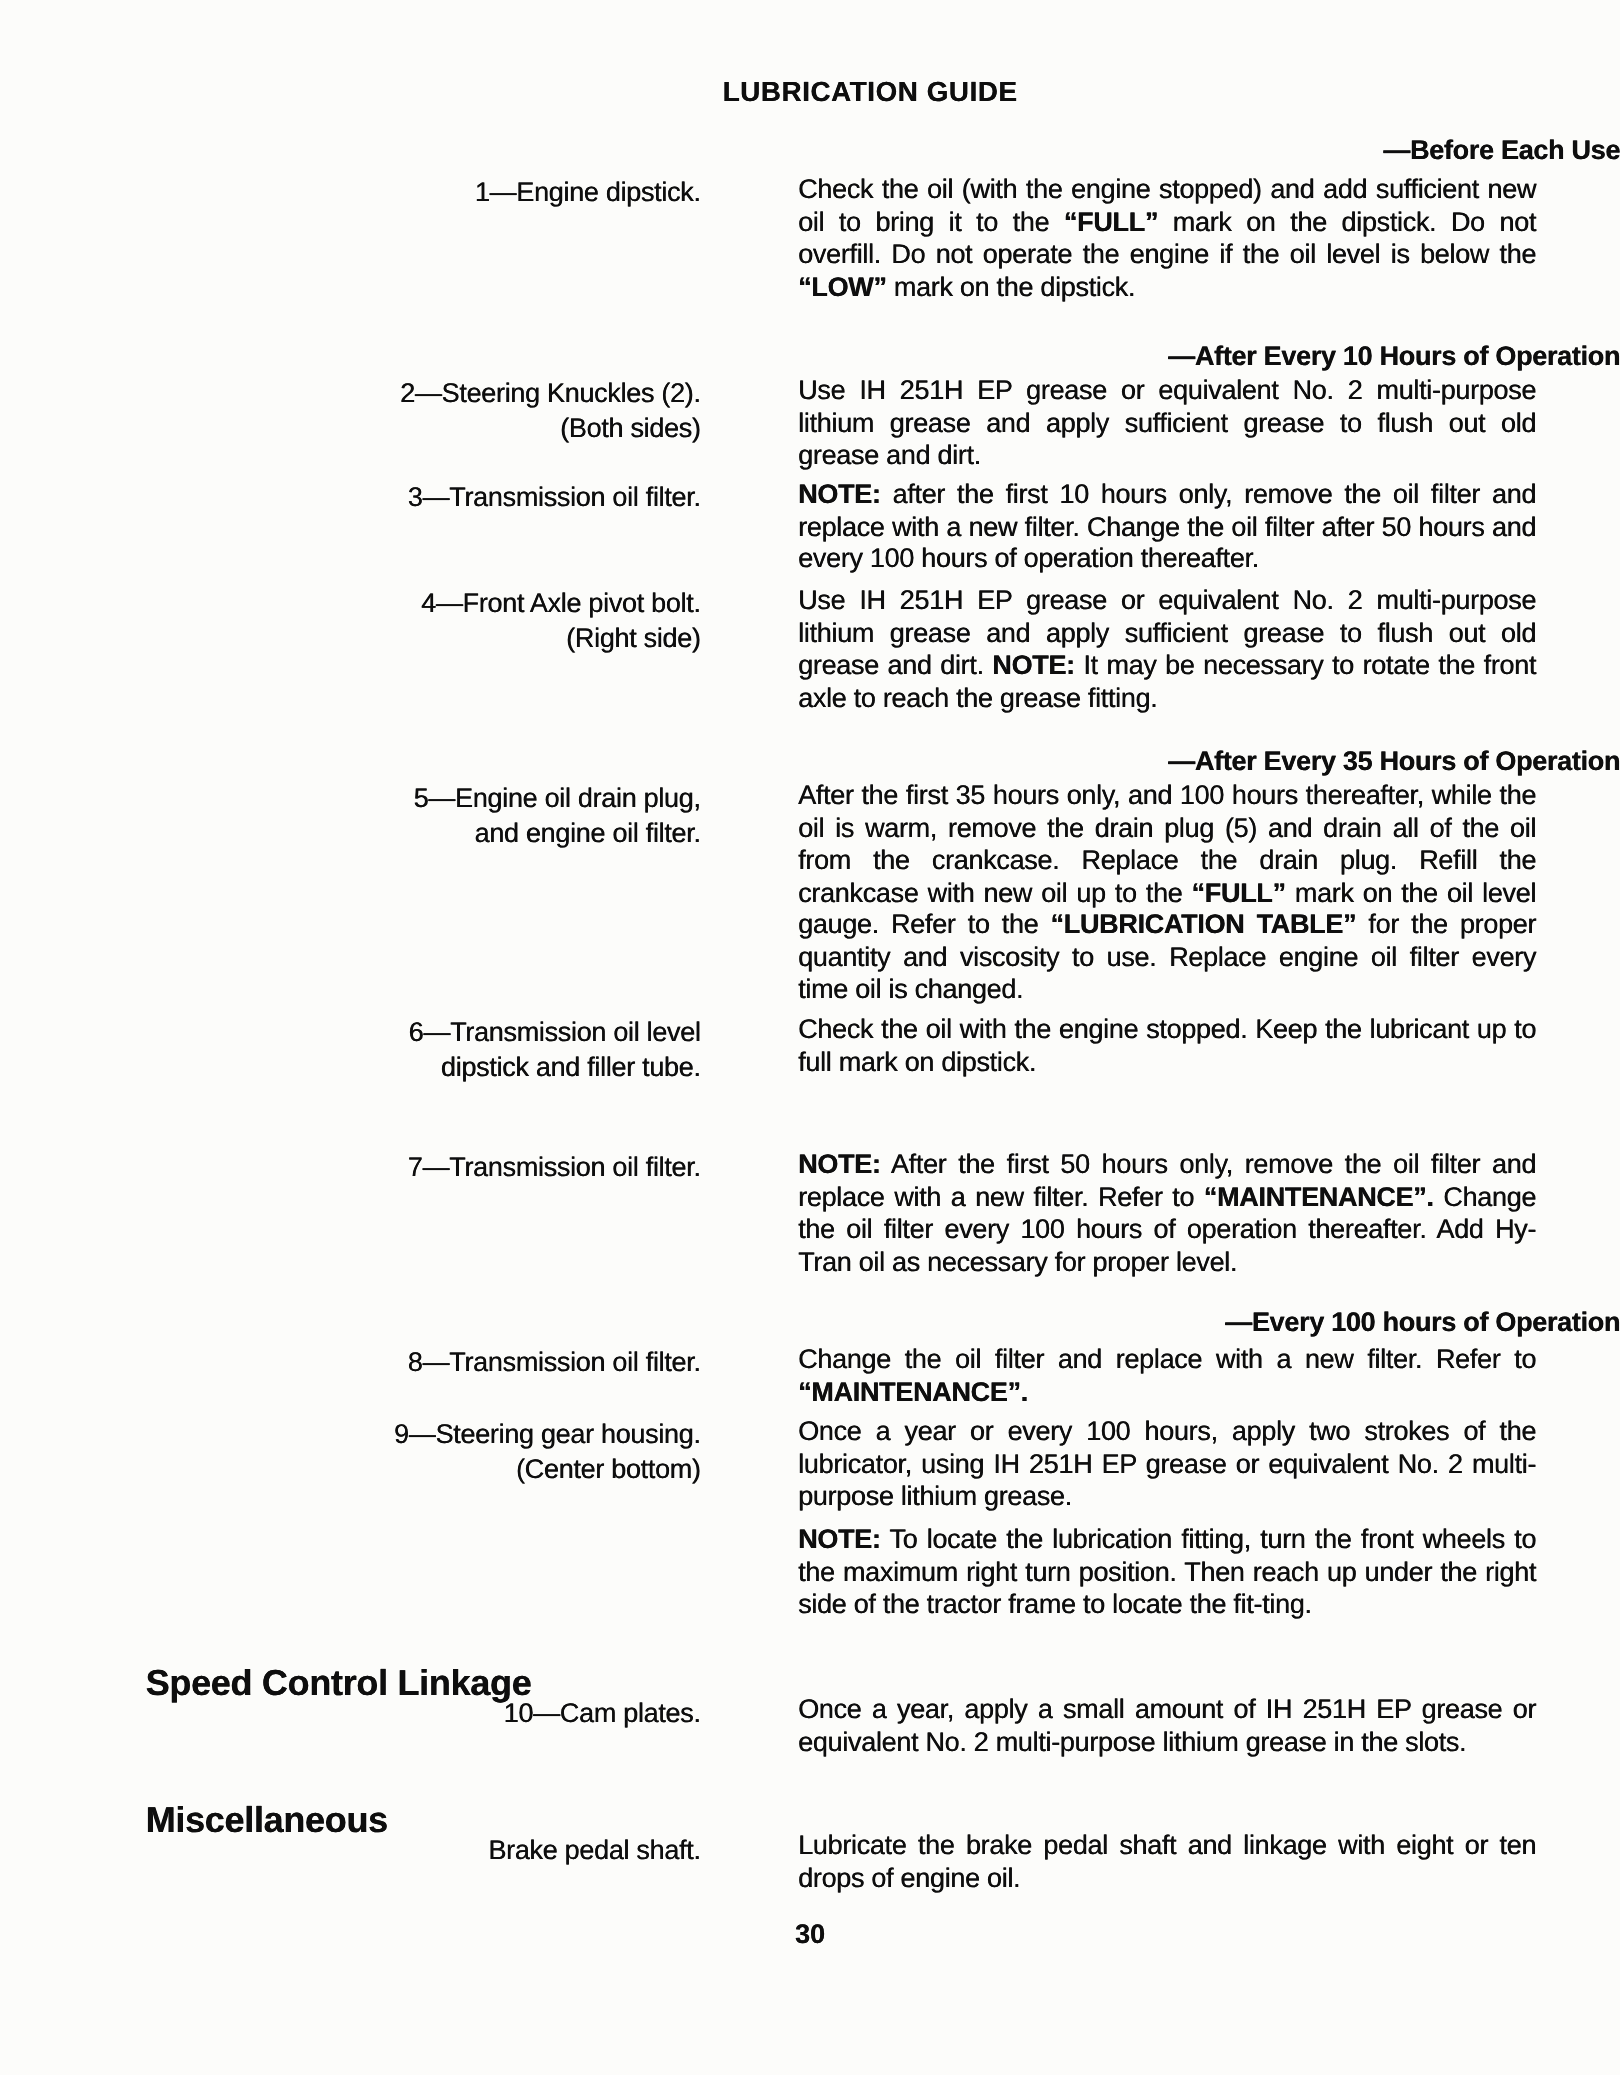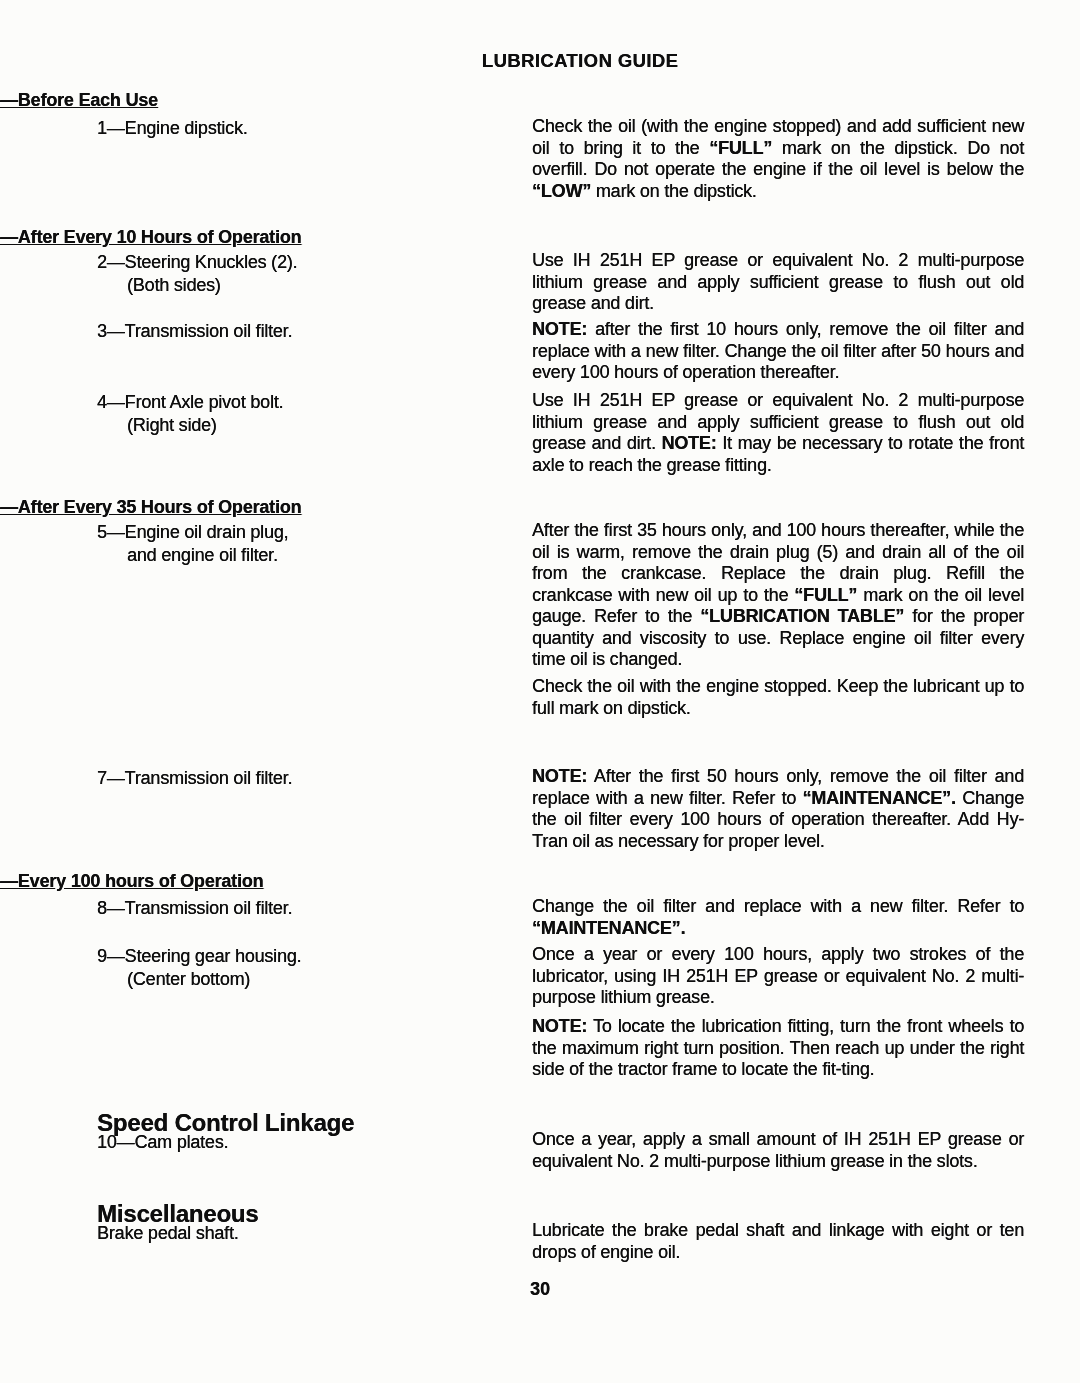--- a/index.html
+++ b/index.html
@@ -6,28 +6,28 @@
   .page{
     position:relative;
     width:1080px;height:1383px;
     margin:0 auto;
     background:#fcfcfa;
     font-family:"Liberation Sans",sans-serif;
     color:#0e0e0e;
     overflow:hidden;
     text-shadow:0.25px 0 0 currentColor;
   }
-  .abs{position:absolute;}
+  .abs{position:absolute;text-align:right;}
   .title{
     left:0;width:100%;text-align:center;
     font-weight:bold;font-size:18.5px;letter-spacing:.4px;padding-left:40px;
   }
   .heading{
-    left:0;width:100%;text-align:left;
-    font-weight:bold;font-size:18px;letter-spacing:-0.2px;text-decoration:underline;
+    left:0;width:100%;text-align:right;
+    font-weight:bold;font-size:18px;letter-spacing:-0.2px;
   }
   .subhead{
     left:97px;
     font-weight:bold;font-size:24px;letter-spacing:-0.2px;
   }
   .left-item{
     left:97px;width:370px;
     font-size:18px;line-height:22.5px;letter-spacing:-0.2px;
   }
   .left-item .cont{padding-left:30px;}
@@ -74,20 +74,24 @@
   </div>
   <div class="abs right-para" style="top:390px"><span>Use IH 251H EP grease or equivalent No. 2 multi-purpose lithium grease and apply sufficient grease to flush out old grease and dirt. </span><span class="bold">NOTE:</span><span> It may be necessary to rotate the front axle to reach the grease fitting.</span></div>
 
   <div class="abs heading" style="top:497px">—After Every 35 Hours of Operation</div>
   <div class="abs left-item" style="top:521px">
     <div class="l">5—Engine oil drain plug,</div>
     <div class="l cont">and engine oil filter.</div>
   </div>
   <div class="abs right-para" style="top:520px"><span>After the first 35 hours only, and 100 hours thereafter, while the oil is warm, remove the drain plug (5) and drain all of the oil from the crankcase. Replace the drain plug. Refill the crankcase with new oil up to the </span><span class="bold">“FULL”</span><span> mark on the oil level gauge. Refer to the </span><span class="bold">“LUBRICATION TABLE”</span><span> for the proper quantity and viscosity to use. Replace engine oil filter every time oil is changed.</span></div>
 
+  <div class="abs left-item" style="top:677px">
+    <div class="l">6—Transmission oil level</div>
+    <div class="l cont">dipstick and filler tube.</div>
+  </div>
   <div class="abs right-para" style="top:676px"><span>Check the oil with the engine stopped. Keep the lubricant up to full mark on dipstick.</span></div>
 
   <div class="abs left-item" style="top:767px">
     <div class="l">7—Transmission oil filter.</div>
   </div>
   <div class="abs right-para" style="top:766px"><span class="bold">NOTE:</span><span> After the first 50 hours only, remove the oil filter and replace with a new filter. Refer to </span><span class="bold">“MAINTENANCE”.</span><span> Change the oil filter every 100 hours of operation thereafter. Add Hy-Tran oil as necessary for proper level.</span></div>
 
   <div class="abs heading" style="top:871px">—Every 100 hours of Operation</div>
   <div class="abs left-item" style="top:897px">
     <div class="l">8—Transmission oil filter.</div>

